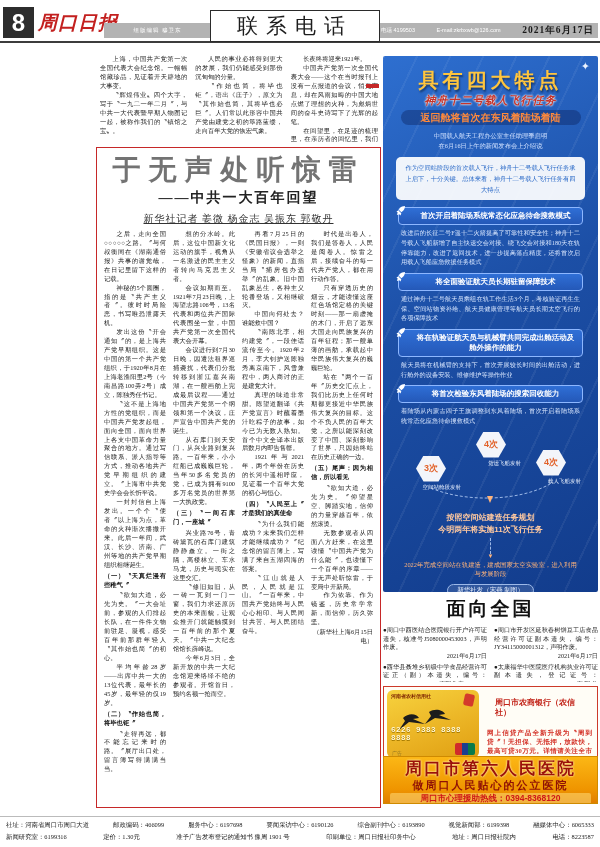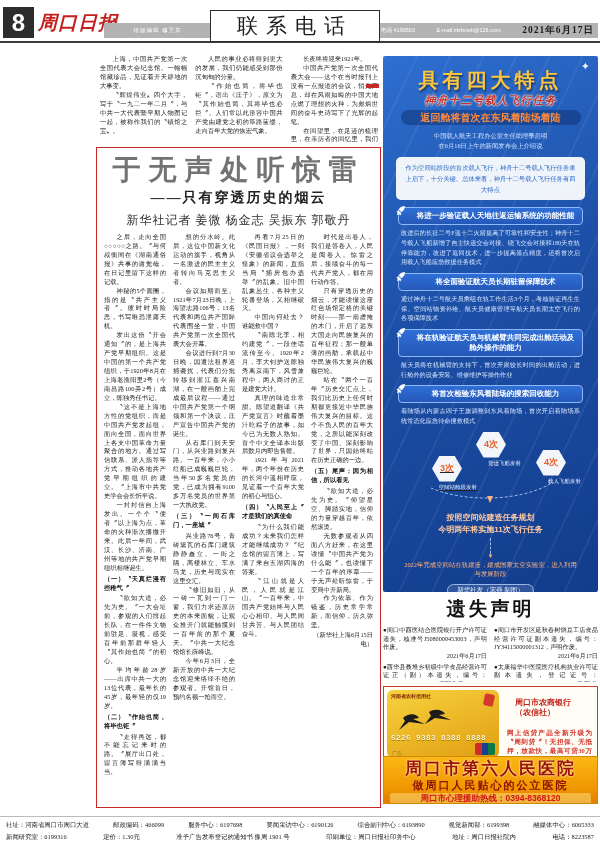--- a/index.html
+++ b/index.html
@@ -25,21 +25,21 @@
   .tcol{flex:1;font-size:6.3px;line-height:1.42;text-align:justify;overflow:hidden;}
   .pb{margin:0;text-indent:2em;}
   .ph{margin:2px 0;font-weight:900;color:#111;text-indent:0;}
   .pr{margin:1px 0 0;text-align:right;text-indent:0;}
   
   #article-box{left:96px;top:147px;width:285px;height:661px;border:1.5px solid #c62828;box-sizing:border-box;
                padding:4px 7px;overflow:hidden;}
   #art-title{margin:2px 0 0;font:900 28px/1.15 "Liberation Sans","DejaVu Sans",sans-serif;color:#737373;
              text-align:center;letter-spacing:8px;}
   #art-subtitle{margin:4px 0 0;font:700 14px/1.2 "Liberation Serif",serif;text-align:center;letter-spacing:2px;}
-  #art-byline{margin:5px 0 4px;font-size:12px;text-align:center;color:#333;letter-spacing:1px;}
+  #art-byline{margin:5px 0 4px;font-size:10px;text-align:center;color:#333;letter-spacing:1px;text-decoration:underline;}
   #article-cols{display:flex;gap:7px;height:584px;overflow:hidden;}
   
   #bluebox{left:383px;top:56px;width:215px;height:536px;box-sizing:border-box;overflow:hidden;
            background:linear-gradient(155deg,#2e6fd0 0%,#1c4fa6 45%,#123c8c 100%);border-radius:2px;padding-top:12px;}
   #bluebox:before{content:"";position:absolute;left:0;top:0;right:0;bottom:0;
            background:repeating-linear-gradient(115deg,rgba(255,255,255,.06) 0 2px,transparent 2px 30px);}
   #bluebox>*{position:relative;}
   #star{position:absolute;right:8px;top:4px;color:#eaf2ff;font-size:11px;}
   #ig-kicker{text-align:center;font:900 italic 11px/1.3 "Liberation Serif",serif;color:#c5342c;
              text-shadow:0 0 2px #fff,0 0 2px #fff;letter-spacing:1px;}
@@ -50,21 +50,21 @@
   .ig-src{margin:6px 14px 0;text-align:center;font-size:6.3px;line-height:1.5;color:#cfe0ff;}
   #ig-intro{margin:7px 13px;background:rgba(255,255,255,.93);border-radius:5px;padding:5px 8px;
             color:#2b6ac8;font-size:6.3px;line-height:1.75;text-align:center;}
   .feat-head{position:relative;margin:6px 15px 3px;background:linear-gradient(#2f6fd6,#2458b8);
              border:1px solid #8db7ff;border-radius:4px;color:#fff;font:700 7.5px/1.35 "Liberation Sans",sans-serif;
              padding:3px 6px 3px 16px;text-align:center;}
   .rocket{position:absolute;left:-5px;top:-4px;}
   .feat-body{margin:0 18px 4px;color:#d9e7ff;font-size:6.2px;line-height:1.55;text-align:justify;}
   #hexes{position:relative;height:74px;margin:2px 10px 0;}
   .hexwrap{position:absolute;width:60px;text-align:right;}
-  .hex0{left:24px;top:26px;text-decoration:underline;}.hex1{left:68px;top:2px;}.hex2{left:128px;top:20px;}
+  .hex0{left:8px;top:26px;}.hex1{left:68px;top:2px;}.hex2{left:128px;top:20px;}
   .hex{width:30px;height:26px;margin:0 auto;background:rgba(255,255,255,.95);
        clip-path:polygon(25% 0,75% 0,100% 50%,75% 100%,25% 100%,0 50%);display:flex;align-items:center;justify-content:center;}
   .hexnum{font:900 9px/1 "Liberation Sans",sans-serif;color:#e2622a;}
   .hexlabel{margin-top:2px;font-size:5.5px;color:#eaf2ff;}
   #hexlines{position:absolute;left:0;top:0;width:100%;height:100%;}
   #ig-plan{text-align:center;font:900 8px/1.5 "Liberation Sans",sans-serif;color:#ffc9a0;margin-top:8px;}
   #ig-vline{width:0;height:16px;margin:2px auto 0;border-left:1px dashed #9db9e8;}
   #ig-arrow{text-align:center;color:#ffb37a;font-size:6px;line-height:4px;}
   #ig-bottom{margin:2px 20px 0;text-align:center;font-size:6.4px;line-height:1.5;color:#ffb37a;}
   #ig-credit{margin:5px auto 0;width:fit-content;border:1px solid #9db9e8;border-radius:8px;
@@ -72,21 +72,21 @@
   
   #lost-title{left:383px;top:598px;width:215px;text-align:center;font:900 19px/1.2 "Liberation Serif",serif;color:#111;letter-spacing:3px;}
   #lost-cols{left:383px;top:626px;width:215px;height:56px;display:flex;gap:7px;overflow:hidden;}
   #lost-cols>div{flex:1;}
   .ntext{margin:0;font-size:6.2px;line-height:1.4;text-align:justify;}
   .ndate{margin:0 0 2px;font-size:6.2px;line-height:1.4;text-align:right;}
   
   #bank-ad{left:383px;top:686px;width:215px;height:76px;border:1.5px solid #cc3a2a;box-sizing:border-box;
            background:#fffdf6;display:flex;overflow:hidden;}
   #bank-card{position:relative;width:92px;margin:3px;border-radius:6px;
-             background:linear-gradient(160deg,#f7d23e,#eab223 60%,#df9f12);overflow:hidden;padding-left:20px;}
+             background:linear-gradient(160deg,#f7d23e,#eab223 60%,#df9f12);overflow:hidden;}
   #bank-card-name{position:absolute;left:4px;top:3px;font:700 5px/1.3 "Liberation Sans",sans-serif;color:#7a1f00;}
   #card-knot{position:absolute;right:5px;top:4px;width:10px;height:12px;background:#d02b2b;border-radius:2px;
              transform:rotate(12deg);opacity:.9;}
   #card-number{position:absolute;left:4px;bottom:16px;font:700 7.5px/1 "Liberation Mono","DejaVu Sans Mono",monospace;
                color:#fff8d8;text-shadow:0 1px 0 #a57a00;letter-spacing:.5px;}
   #unionpay{position:absolute;right:4px;bottom:3px;width:20px;height:12px;border-radius:2px;overflow:hidden;display:flex;}
   #unionpay i{flex:1;}
   #unionpay i:nth-child(1){background:#d02b2b;}#unionpay i:nth-child(2){background:#1b3f8f;}#unionpay i:nth-child(3){background:#0a7a4a;}
   #ad-mark{position:absolute;left:5px;bottom:2px;font-size:5px;color:#9a7a20;}
   #bank-text{flex:1;padding:3px 5px 2px;display:flex;flex-direction:column;}
@@ -138,21 +138,21 @@
       <div class="tcol">
         <p class="pb">长夜终将迎来1921年。</p>
         <p class="pb">中国共产党第一次全国代表大会——这个在当时报刊上没有一点报道的会议，悄无声息，却在风雨如晦的中国大地点燃了理想的火种，为彪炳世间的奋斗史诗写下了光辉的起笔。</p>
         <p class="pb">在回望里，在足迹的梳理里，在亲历者的回忆里，我们还原那段峥嵘岁月，感受那份跨越百年愈加炽热的初心。</p>
       </div>
     </div>
   <div class="abs" id="red-dash"></div>
 
   <div class="abs" id="article-box">
     <h1 id="art-title">于无声处听惊雷</h1>
-    <div id="art-subtitle">——只有穿透历史的烟云</div>
+    <div id="art-subtitle">——中共一大百年回望</div>
     <div id="art-byline">新华社记者 姜微 杨金志 吴振东 郭敬丹</div>
     <div id="article-cols">
         <div class="tcol">
           <p class="pb">之后，走向全国○○○○○之路。〞与何叔衡同在《湖南通俗报》共事的谢觉哉，在日记里留下这样的记载。</p>
           <p class="pb">神秘的5个圆圈，指的是〝共产主义者〞。彼时时局险恶，书写唯恐泄露天机。</p>
           <p class="pb">发出这份〝开会通知〞的，是上海共产党早期组织。这是中国的第一个共产党组织，于1920年8月在上海老渔阳里2号（今南昌路100弄2号）成立，陈独秀任书记。</p>
           <p class="pb">〝这不是上海地方性的党组织，而是中国共产党发起组，面向全国，面向世界上各支中国革命力量聚合的地方。通过写信联系、派人指导等方式，推动各地共产党早期组织的建立。〞上海市中共党史学会会长忻平说。</p>
           <p class="pb">一封封信自上海发出。一个个〝使者〞以上海为点，革命的火种渐次播撒开来。此后一年间，武汉、长沙、济南、广州等地的共产党早期组织相继诞生。</p>
           <p class="ph">（一）〝天真烂漫有些稚气〞</p>
           <p class="pb">〝欲知大道，必先为史。〞一大会址前，参观的人们排起长队，在一件件文物前驻足、凝视，感受百年前那群年轻人〝其作始也简〞的初心。</p>
@@ -197,21 +197,21 @@
     <span id="star">✦</span>
     <div id="ig-title">具有四大特点</div>
     <div id="ig-kicker">神舟十二号载人飞行任务</div>
     <div id="ig-sub">返回舱将首次在东风着陆场着陆</div>
     <div class="ig-src">中国载人航天工程办公室主任助理季启明</div>
     <div class="ig-src" style="margin-top:0">在6月16日上午的新闻发布会上介绍说</div>
     <div id="ig-intro">作为空间站阶段的首次载人飞行，神舟十二号载人飞行任务承上启下，十分关键。总体来看，神舟十二号载人飞行任务有四大特点</div>
     <div id="features">
         <div class="feat-head"><span class="rocket"><svg width="13" height="13" viewBox="0 0 32 32">
               <path fill="#fff" d="M27 5c-5 0-10 2-13 6l-2 3 6 6 3-2c4-3 6-8 6-13zM11 16l-5 2 3 3-2 6 6-2 3 3 2-5-7-7z"></path>
-            </svg></span><span>将进一步验证载人天地往返运输系统的功能性能</span></div>
+            </svg></span><span>首次开启着陆场系统常态化应急待命搜救模式</span></div>
         <p class="feat-body">改进后的长征二号F遥十二火箭提高了可靠性和安全性；神舟十二号载人飞船新增了自主快速交会对接、绕飞交会对接和180天在轨停靠能力，改进了返回技术，进一步提高落点精度，还将首次启用载人飞船应急救援任务模式</p>
         <div class="feat-head"><span class="rocket"><svg width="13" height="13" viewBox="0 0 32 32">
               <path fill="#fff" d="M27 5c-5 0-10 2-13 6l-2 3 6 6 3-2c4-3 6-8 6-13zM11 16l-5 2 3 3-2 6 6-2 3 3 2-5-7-7z"></path>
             </svg></span><span>将全面验证航天员长期驻留保障技术</span></div>
         <p class="feat-body">通过神舟十二号航天员乘组在轨工作生活3个月，考核验证再生生保、空间站物资补给、航天员健康管理等航天员长期太空飞行的各项保障技术</p>
         <div class="feat-head"><span class="rocket"><svg width="13" height="13" viewBox="0 0 32 32">
               <path fill="#fff" d="M27 5c-5 0-10 2-13 6l-2 3 6 6 3-2c4-3 6-8 6-13zM11 16l-5 2 3 3-2 6 6-2 3 3 2-5-7-7z"></path>
             </svg></span><span>将在轨验证航天员与机械臂共同完成出舱活动及舱外操作的能力</span></div>
         <p class="feat-body">航天员将在机械臂的支持下，首次开展较长时间的出舱活动，进行舱外的设备安装、维修维护等操作作业</p>
         <div class="feat-head"><span class="rocket"><svg width="13" height="13" viewBox="0 0 32 32">
@@ -246,21 +246,21 @@
     <div id="ig-plan">
       <div>按照空间站建造任务规划</div>
       <div>今明两年将实施11次飞行任务</div>
     </div>
     <div id="ig-vline"></div>
     <div id="ig-arrow">▼</div>
     <div id="ig-bottom">2022年完成空间站在轨建造，建成国家太空实验室，进入利用与发展阶段</div>
     <div id="ig-credit">新华社发（宋燕 制图）</div>
   </div>
 
-  <div class="abs" id="lost-title">遗失声明</div>
+  <div class="abs" id="lost-title">面向全国</div>
   <div class="abs" id="lost-cols">
     <div id="lost-left">
         <div class="notice">
           <p class="ntext">●周口中西医结合医院银行开户许可证遗失，核准号J5080000453003，声明作废。</p>
           <p class="ndate">2021年6月17日</p>
         </div>
         <div class="notice">
           <p class="ntext">●西华县聂堆乡初级中学食品经营许可证正（副）本遗失，编号：JY34116202002434，声明作废。</p>
         </div>
       </div>

